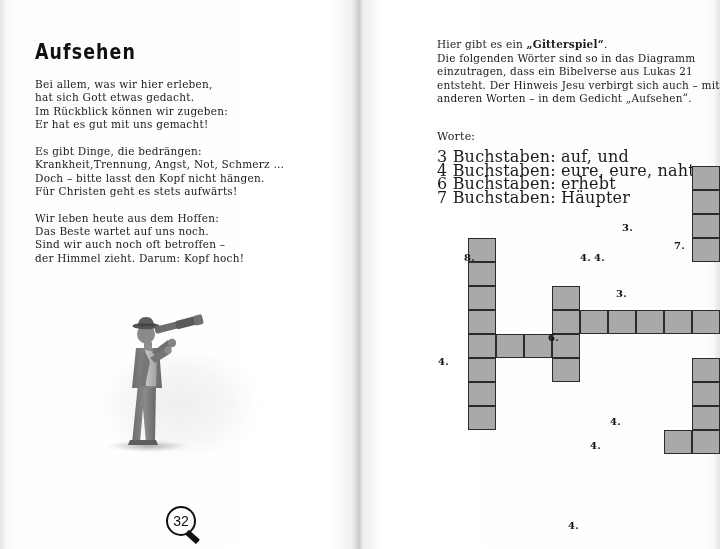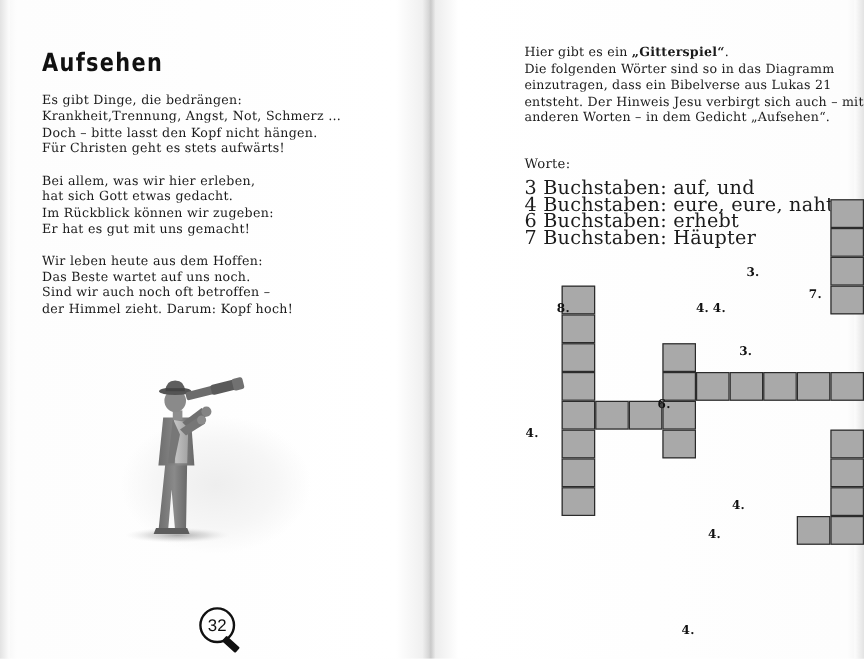--- a/index.html
+++ b/index.html
@@ -121,27 +121,27 @@
   <div class="spread"></div>
   <div class="edge-l"></div>
   <div class="edge-r"></div>
 
   <div class="page-left">
 
     <div class="headline">
       <span>Aufsehen</span>
     </div>
 
-    <div class="poem" id="poem"><div class="stanza">Es gibt Dinge, die bedrängen:
+    <div class="poem" id="poem"><div class="stanza">Bei allem, was wir hier erleben,
+hat sich Gott etwas gedacht.
+Im Rückblick können wir zugeben:
+Er hat es gut mit uns gemacht!</div><div class="stanza">Es gibt Dinge, die bedrängen:
 Krankheit,Trennung, Angst, Not, Schmerz …
 Doch – bitte lasst den Kopf nicht hängen.
-Für Christen geht es stets aufwärts!</div><div class="stanza">Bei allem, was wir hier erleben,
-hat sich Gott etwas gedacht.
-Im Rückblick können wir zugeben:
-Er hat es gut mit uns gemacht!</div><div class="stanza">Wir leben heute aus dem Hoffen:
+Für Christen geht es stets aufwärts!</div><div class="stanza">Wir leben heute aus dem Hoffen:
 Das Beste wartet auf uns noch.
 Sind wir auch noch oft betroffen –
 der Himmel zieht. Darum: Kopf hoch!</div></div>
 
     <div class="illus">
       <div class="illus-glow"></div>
       <svg width="250" height="200" viewBox="0 0 250 200" style="position:absolute;left:0;top:0;">
         <defs>
           <radialGradient id="shadowGrad" cx="50%" cy="50%" r="50%">
             <stop offset="0%" stop-color="#9d9d9d" stop-opacity="0.85"></stop>

